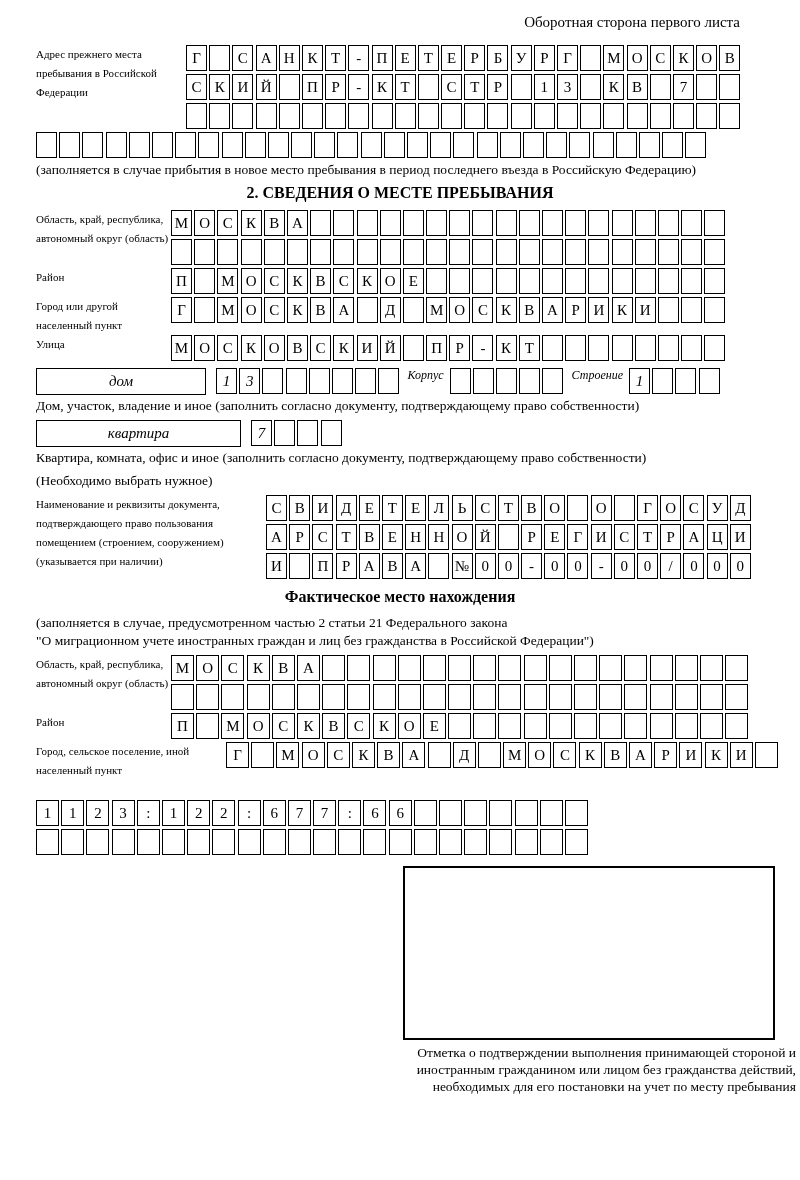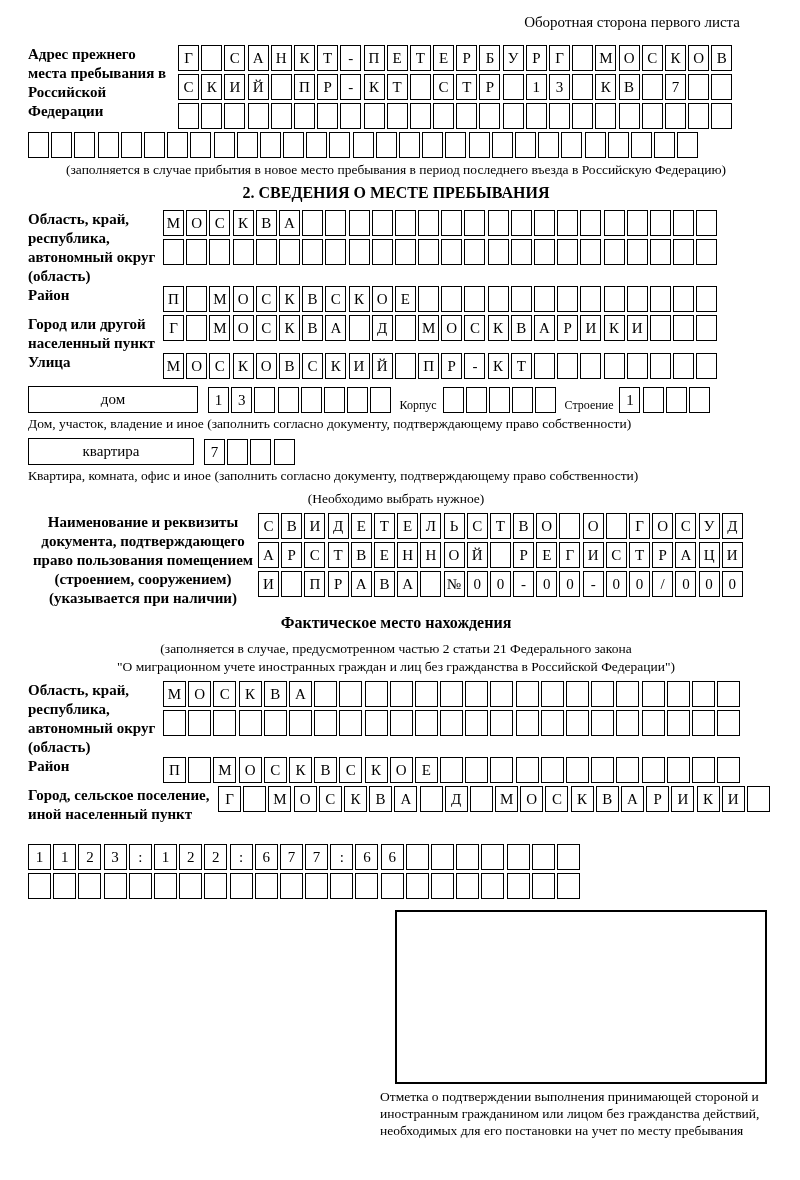--- a/index.html
+++ b/index.html
@@ -1,53 +1,53 @@
 <!DOCTYPE html>
 <html><head>
 <meta charset="utf-8">
 <style>
   html,body{margin:0;padding:0;background:#fff;color:#000;}
   body{width:800px;height:1180px;font-family:"Liberation Serif","DejaVu Serif",serif;}
-  .page{box-sizing:border-box;width:800px;padding:14px 36px 0 28px;}
+  .page{box-sizing:border-box;width:800px;padding:14px 36px 0 36px;}
 
   .header-note{text-align:right;font-size:15px;padding-right:24px;margin-bottom:14px;}
 
   .frow{display:flex;align-items:flex-start;}
-  .flabel{font-size:15px;line-height:19px;flex:none;font-weight:bold;}
+  .flabel{font-size:11px;line-height:19px;flex:none;}
   .w150{width:150px;}
   .w135{width:135px;}
   .w190{width:190px;}
-  .w230{width:230px;text-align:center;}
+  .w230{width:230px;}
   .rows-col{display:flex;flex-direction:column;}
 
   .cells-row{display:flex;margin-bottom:3px;}
   .cell{display:inline-flex;flex:none;align-items:center;justify-content:center;
         width:19px;height:24px;border:1.5px solid #000;margin-right:2.2px;
         font-size:15px;line-height:1;}
   .bigcell .cell{width:21px;}
 
-  .caption{text-align:center;font-size:13.5px;line-height:17px;margin:1px 0 6px 0;}
+  .caption{font-size:13.5px;line-height:17px;margin:1px 0 6px 0;}
   .title{text-align:center;font-weight:bold;font-size:16px;margin:6px 0 8px 0;}
 
-  .inline-row{display:flex;align-items:flex-end;margin:4px 0 2px 0;}
+  .inline-row{display:flex;align-items:flex-start;margin:4px 0 2px 0;font-style:italic;}
   .wide-box{box-sizing:border-box;border:1.5px solid #000;height:27px;display:flex;
             align-items:center;justify-content:center;font-size:15px;flex:none;}
   .dom-box{width:170px;margin-right:10px;}
-  .kv-box{width:166px;margin-right:10px;}
+  .kv-box{width:205px;margin-right:10px;}
   .mini-label{font-size:12px;margin:0 6px;flex:none;}
 
   .cb{display:inline-flex;flex:none;align-items:center;justify-content:center;
       width:20px;height:24px;border:1.5px solid #000;font-size:15px;}
   .stay-row{display:flex;align-items:center;font-size:15px;margin-top:6px;}
   .stay-row .opt-label{margin:0 14px 0 8px;}
   .stay-lead{margin-right:8px;}
 
   .stamp-box{box-sizing:border-box;margin-left:367px;width:372px;height:174px;
              border:2px solid #000;margin-top:8px;}
-  .stamp-caption{margin-left:352px;width:408px;text-align:left;font-size:13.5px;
+  .stamp-caption{margin-left:352px;width:408px;text-align:right;font-size:13.5px;
                  line-height:17px;margin-top:4px;}
 </style>
 </head>
 <body>
 
 <div class="page">
 
   <div class="header-note">Оборотная сторона первого листа</div>
 
   <div class="frow">

